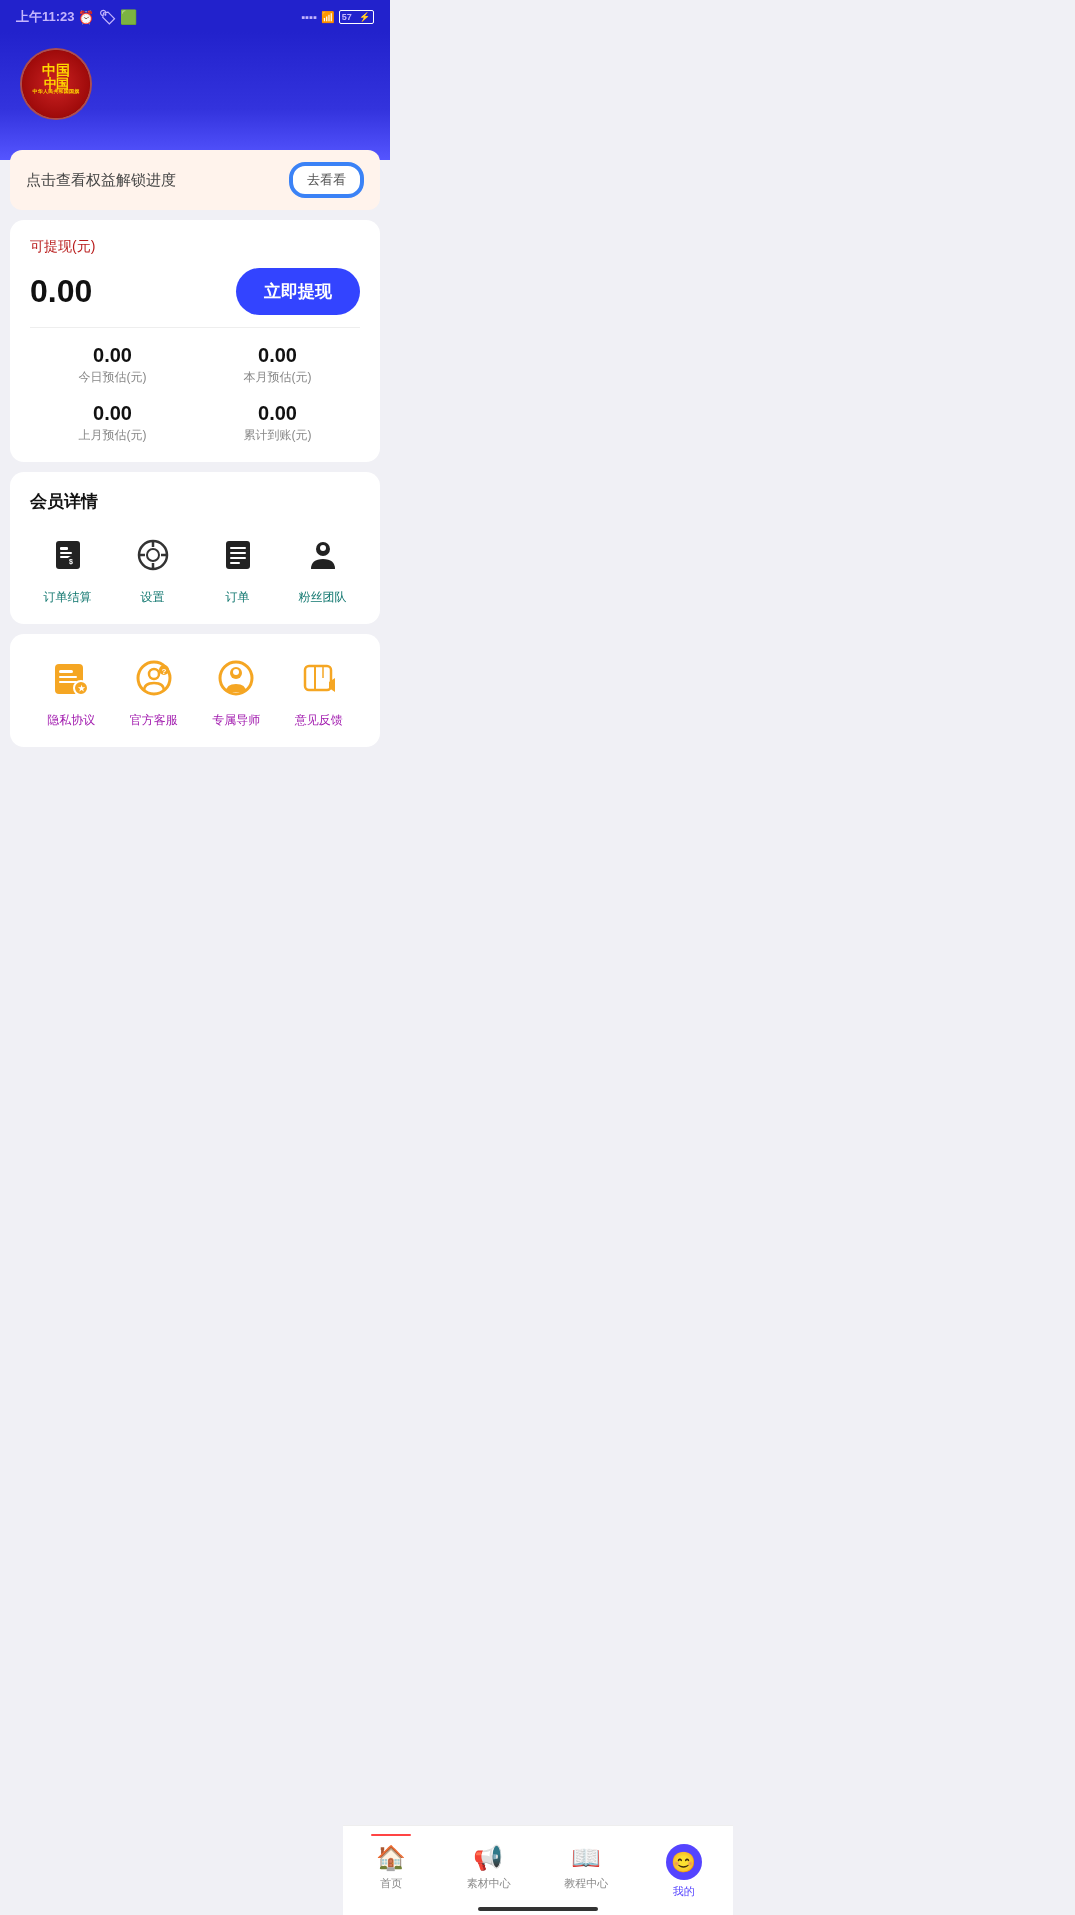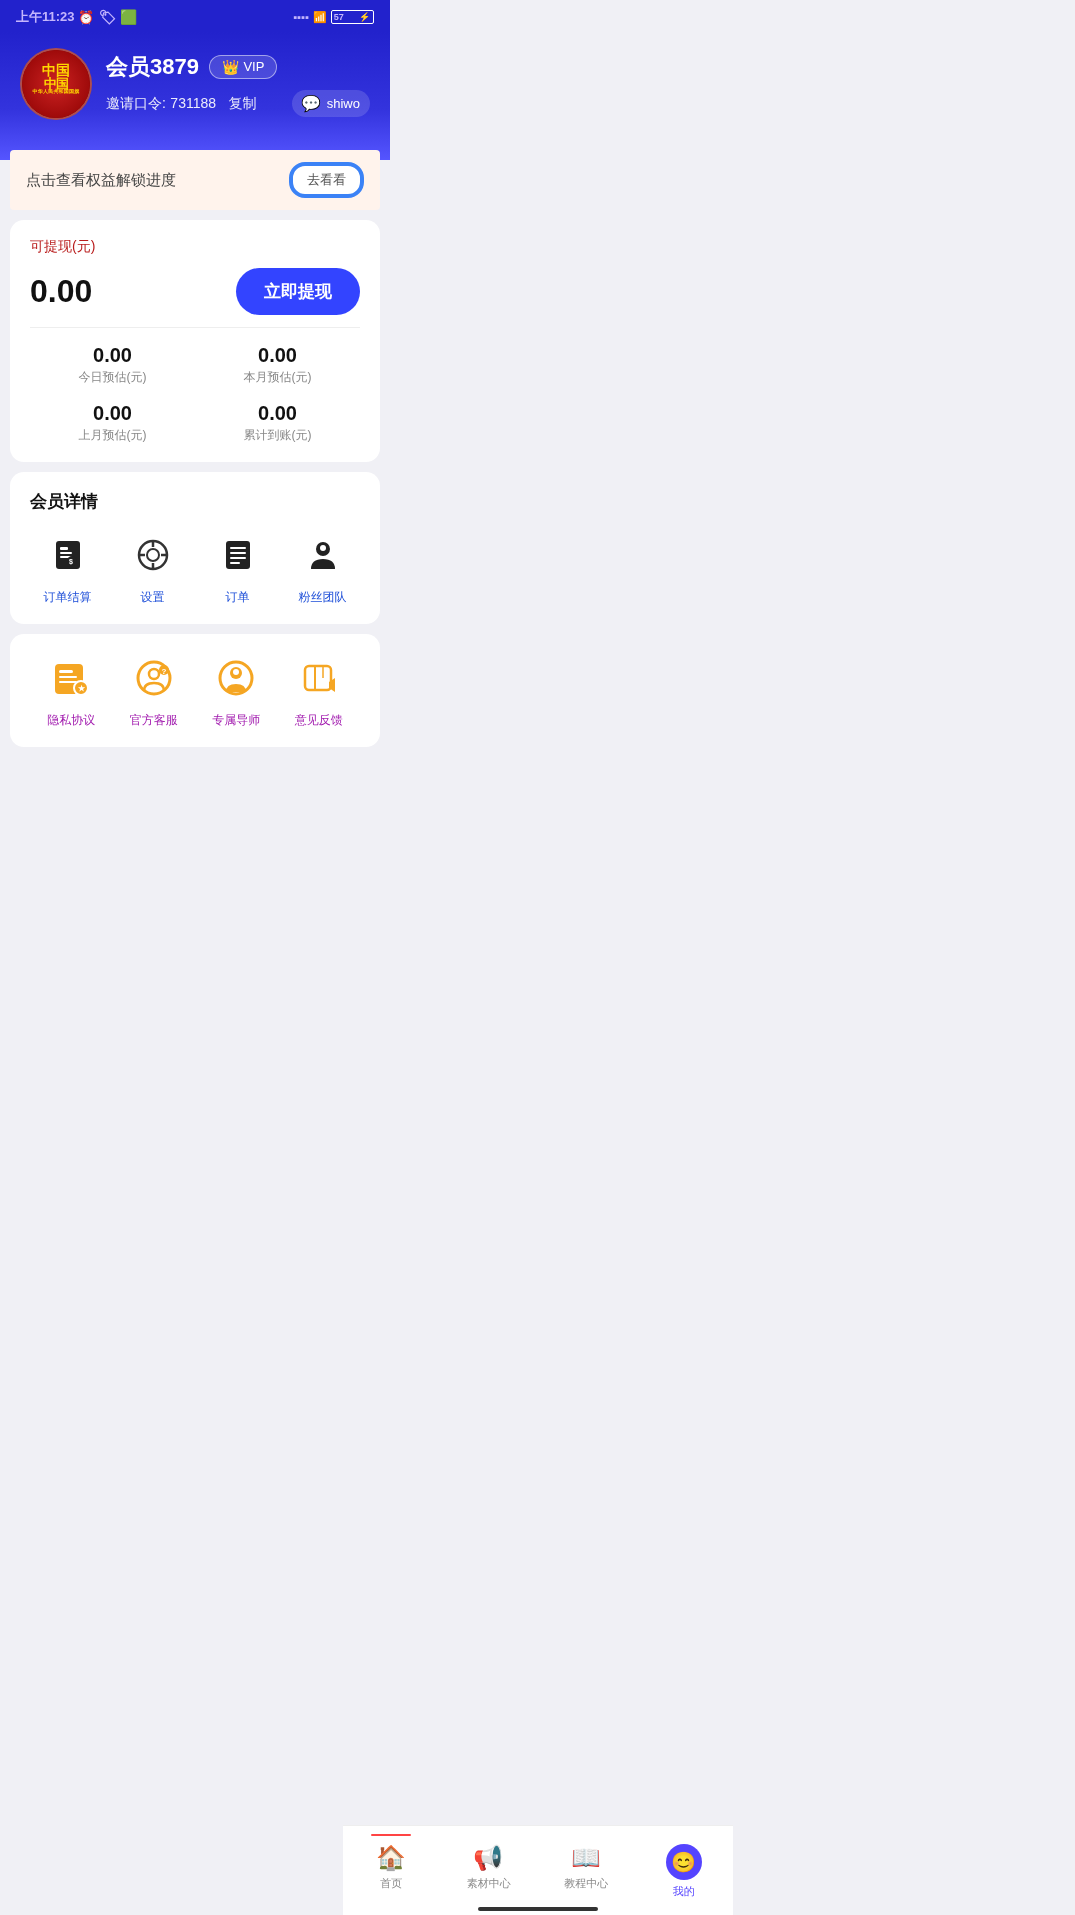--- a/index.html
+++ b/index.html
@@ -22,21 +22,21 @@
       padding: 8px 16px 6px;
       color: #c4b5fd;
       font-size: 13px;
       font-weight: 600;
     }
     .status-left { display: flex; align-items: center; gap: 4px; }
     .status-right { display: flex; align-items: center; gap: 4px; font-size: 11px; }
     .battery-icon {
       display: inline-flex; align-items: center;
       border: 1.5px solid white; border-radius: 2px;
-      padding: 1px 2px; gap: 16px; font-size: 9px;
+      padding: 1px 2px; gap: 8px; font-size: 9px;
     }
 
     
     .header-bg {
       background: linear-gradient(180deg, #2222cc 0%, #3333dd 60%, #5555ff 100%);
       padding: 16px 20px 30px;
     }
     .profile-row {
       display: flex;
       align-items: center;
@@ -109,21 +109,21 @@
       background: rgba(255,255,255,0.15);
       border-radius: 16px;
       padding: 4px 10px;
       color: white; font-size: 13px;
     }
 
     
     .banner {
       margin: 0 10px 10px;
       background: #fff3ec;
-      border-radius: 4px;
+      border-radius: 12px;
       padding: 12px 16px;
       display: flex; align-items: center; justify-content: space-between;
       margin-top: -10px;
     }
     .banner-text {
       color: #444; font-size: 15px;
     }
     .banner-btn {
       border: 4px solid #3b82f6;
       border-radius: 16px;
@@ -194,21 +194,21 @@
     .icon-item {
       display: flex; flex-direction: column; align-items: center; gap: 8px;
       cursor: pointer;
     }
     .icon-circle {
       width: 52px; height: 52px;
       display: flex; align-items: center; justify-content: center;
       font-size: 28px;
     }
     .icon-label {
-      font-size: 12px; color: #1d4ed8; text-align: center;
+      font-size: 12px; color: #0f766e; text-align: center;
     }
 
     
     .services-grid {
       display: grid;
       grid-template-columns: repeat(4, 1fr);
       gap: 16px 0;
     }
     .service-item {
       display: flex; flex-direction: column; align-items: center; gap: 8px;
@@ -275,40 +275,20 @@
     </div>
   </div>
 </div>
 
 <div class="header-bg">
   <div class="profile-row">
     <div class="avatar-circle">
       <div class="avatar-inner">
         <span style="position:absolute;top:12px;color:#ffd700;font-size:14px;font-weight:bold;letter-spacing:0">中国</span>
         <span class="avatar-text-sub">中华人民共和国国旗</span>
-      </div>
-    </div>
-    <div class="profile-info">
-      <div class="profile-name-row">
-        <span class="profile-name">会员3879</span>
-        <div class="vip-badge">
-          <span class="crown">👑</span>
-          <span>VIP</span>
-        </div>
-      </div>
-      <div class="invite-row">
-        <div>
-          <span class="invite-code">邀请口令:</span>
-          <span class="invite-code">731188</span>
-          <span class="copy-btn" style="margin-left:8px">复制</span>
-        </div>
-        <div class="shiwo-btn">
-          <span style="font-size:16px">💬</span>
-          <span>shiwo</span>
-        </div>
       </div>
     </div>
   </div>
 </div>
 
 <div class="banner">
   <span class="banner-text">点击查看权益解锁进度</span>
   <button class="banner-btn">去看看</button>
 </div>
 

